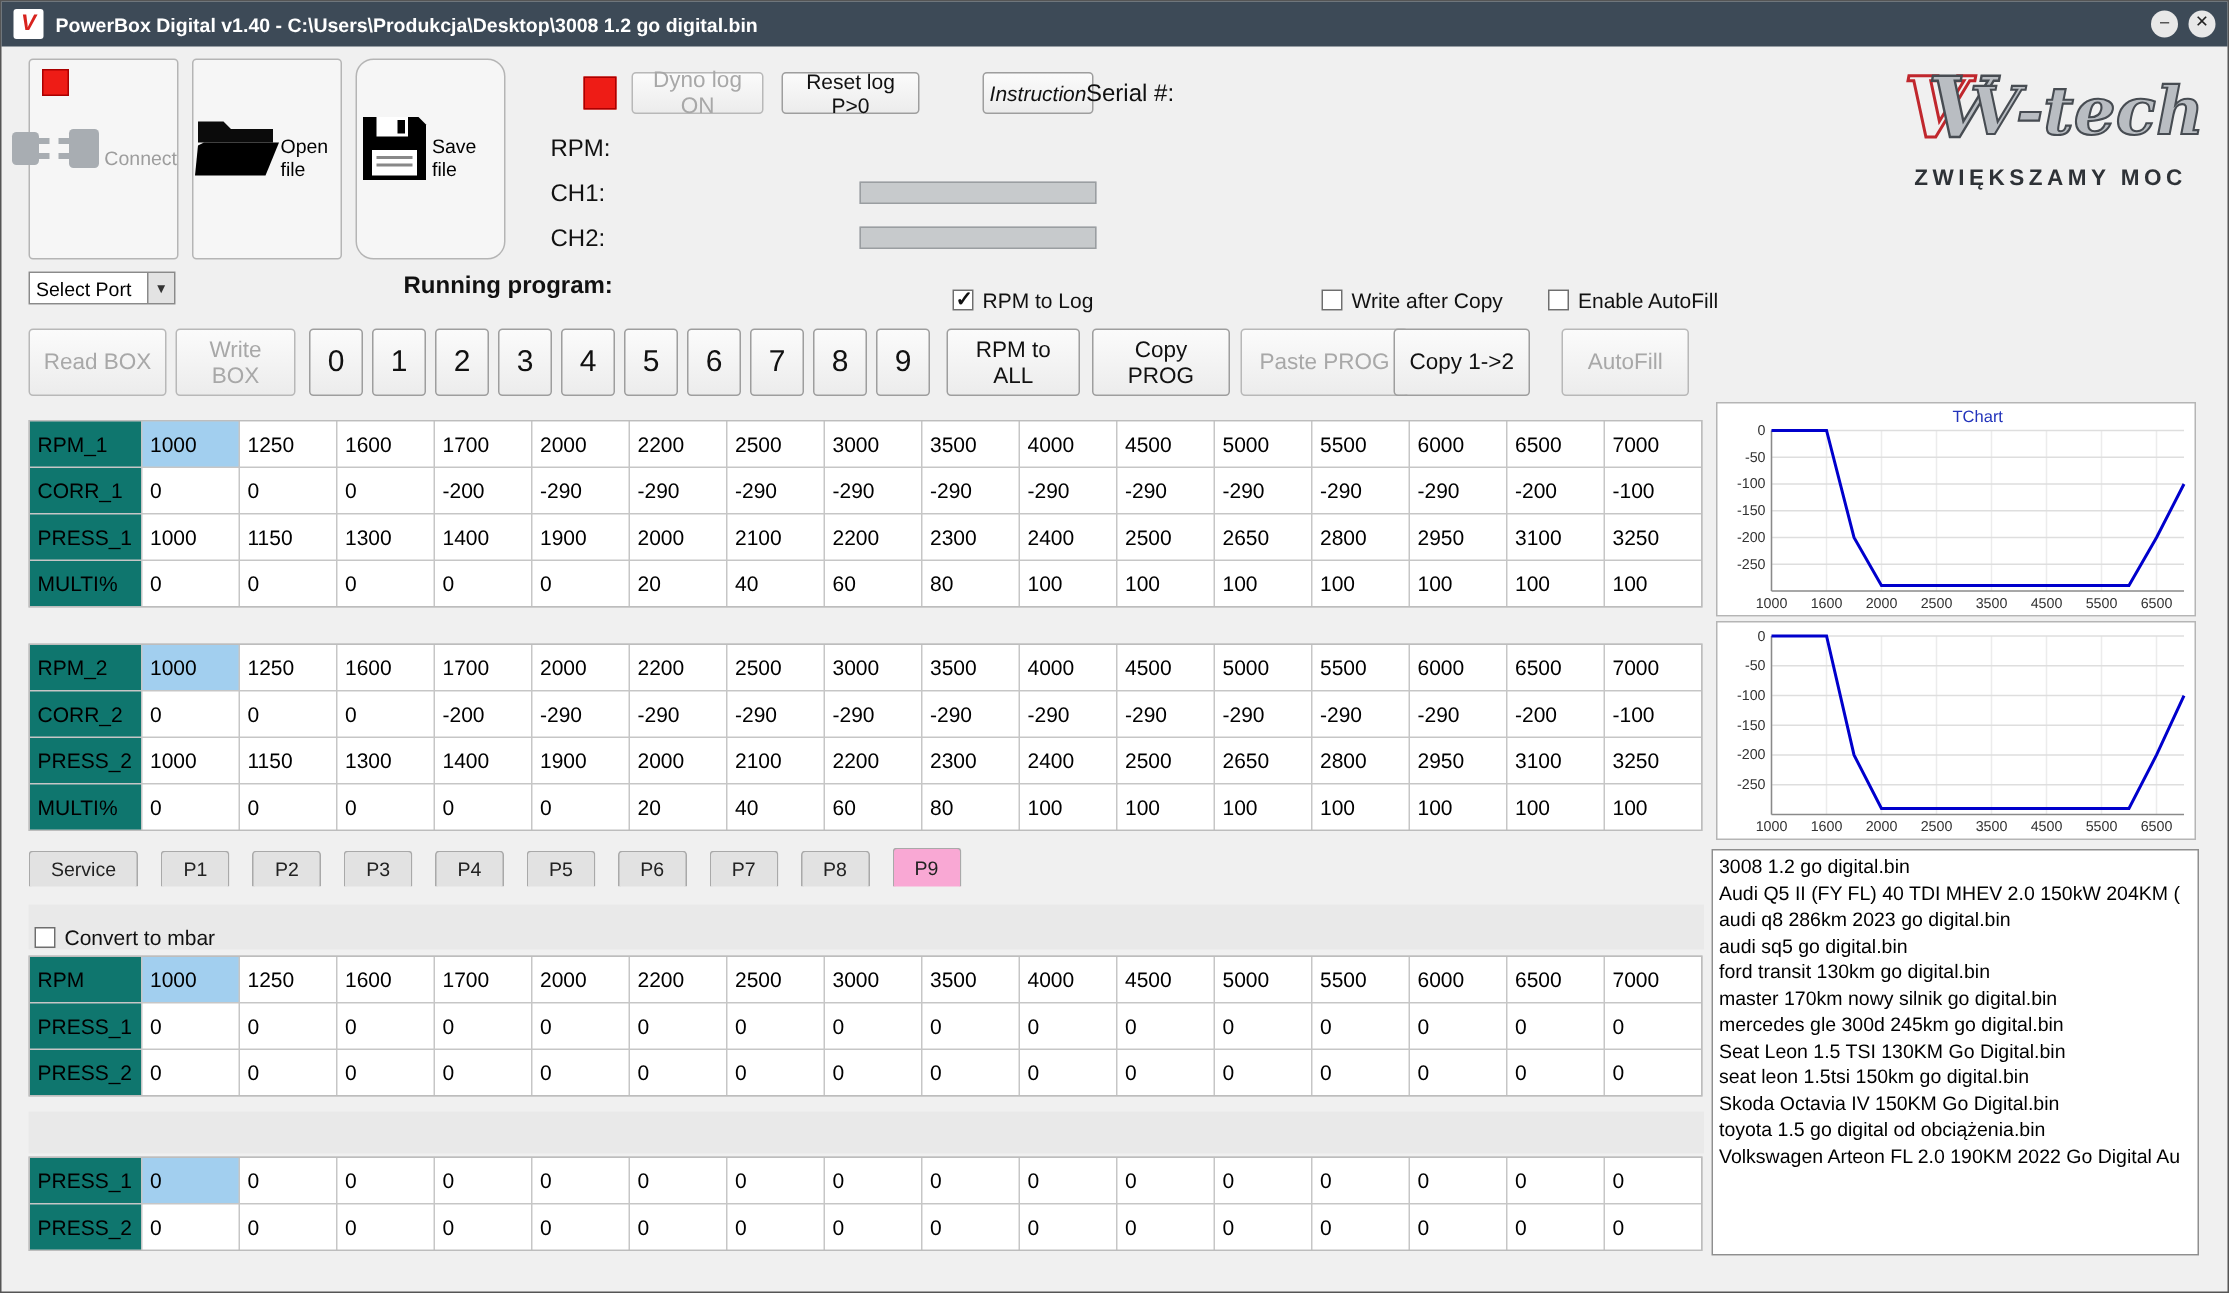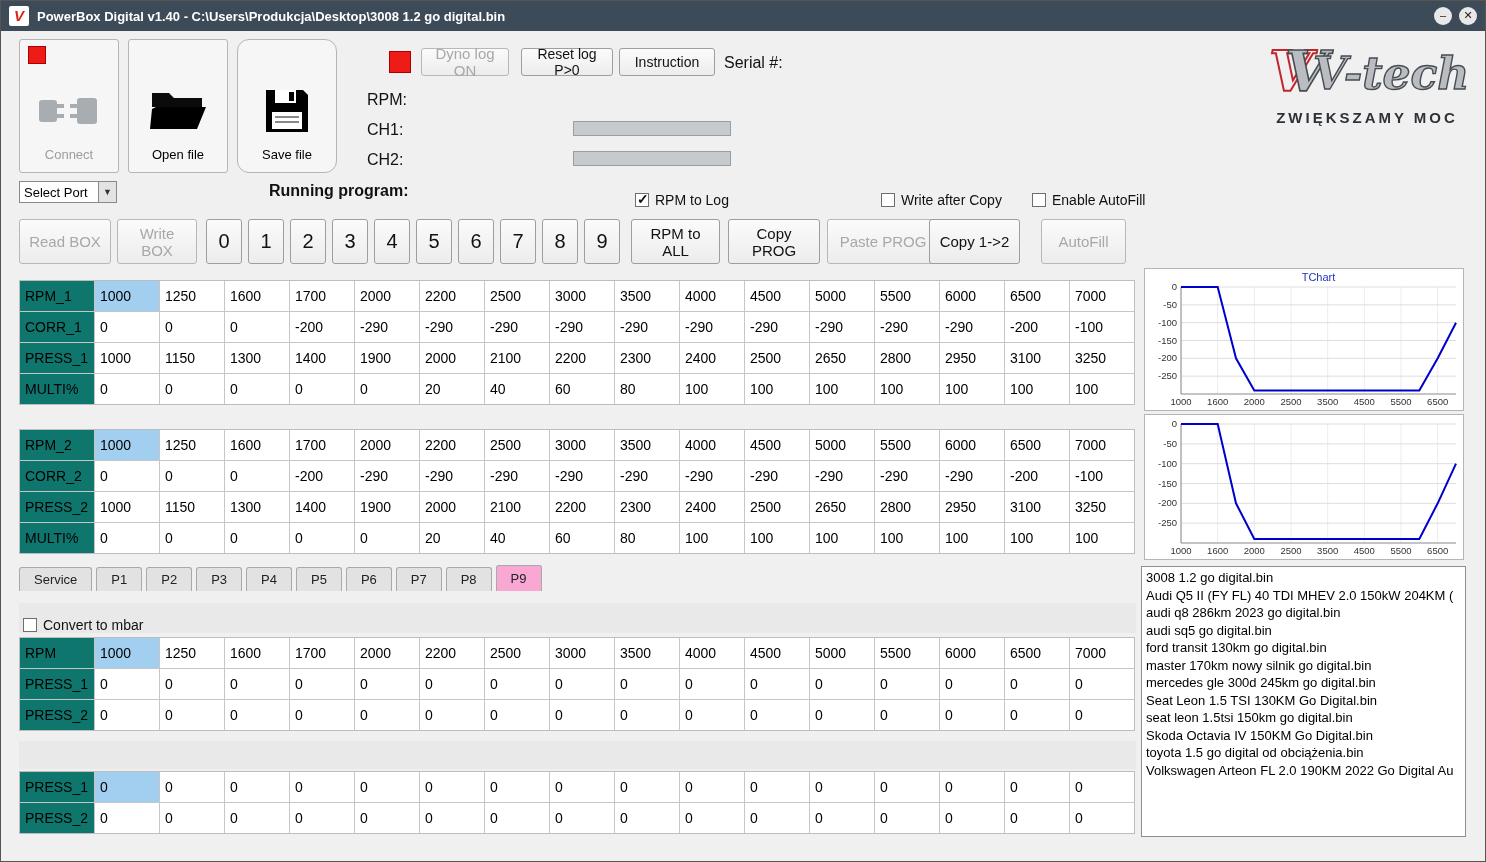--- a/index.html
+++ b/index.html
@@ -8,21 +8,21 @@
   .abs{position:absolute;}
   
   .titlebar{position:absolute;left:0;top:0;width:100%;height:30px;background:#3d4a57;color:#fff;display:flex;align-items:center;padding:0 8px;gap:8px;}
   .appicon{width:20px;height:20px;background:#fff;border-radius:2px;color:#d8231e;font-weight:bold;font-size:15px;text-align:center;line-height:20px;font-style:italic;}
   .apptitle{font-size:13px;font-weight:bold;}
   .winbtns{margin-left:auto;display:flex;gap:7px;}
   .winbtn{width:18px;height:18px;border-radius:50%;background:#e8e8e8;color:#222;text-align:center;line-height:17px;font-size:11px;cursor:default;}
   
   .btn{background:linear-gradient(#fbfbfb,#ececec);border:1px solid #9e9e9e;border-radius:3px;font-size:15px;color:#111;display:flex;align-items:center;justify-content:center;font-family:"Liberation Sans",sans-serif;}
   .btn.disabled{color:#a8a8a8;border-color:#b8b8b8;}
-  .bigbtn{position:absolute;width:100px;height:134px;background:#f6f6f6;border:1px solid #b5b5b5;border-radius:3px;display:flex;flex-direction:column;align-items:center;justify-content:flex-end;padding-bottom:10px;}
+  .bigbtn{position:absolute;width:100px;height:134px;background:#f6f6f6;border:1px solid #b5b5b5;border-radius:3px;display:flex;flex-direction:row;align-items:center;justify-content:flex-end;padding-bottom:10px;}
   .bigbtn .lbl{font-size:13px;margin-top:8px;}
   .bigbtn .lbl.gray{color:#9d9d9d;}
   .smallbtn{position:absolute;height:28px;padding:0 10px;}
   .redind{position:absolute;background:#ee1c16;border:1px solid #a00;}
   .digit{width:36px;height:45px;font-size:20px;}
   .actbtn{position:absolute;height:45px;top:218px;}
   
   .combo{position:absolute;width:98px;height:22px;background:#fff;border:1px solid #8a8a8a;display:flex;align-items:center;font-size:13px;}
   .combo .txt{flex:1;padding-left:4px;}
   .combo .arr{width:18px;height:100%;background:#e3e3e3;border-left:1px solid #8a8a8a;text-align:center;line-height:20px;font-size:9px;color:#333;}
@@ -31,21 +31,21 @@
   .cb .box{width:14px;height:14px;background:#fff;border:1px solid #6e6e6e;display:inline-block;position:relative;}
   .cb.checked .box::after{content:"✓";position:absolute;top:-3px;left:1px;font-size:14px;font-weight:bold;color:#111;}
   
   .pbar{position:absolute;width:158px;height:15px;background:#c7cacc;border:1px solid #9a9ea1;}
   
   .ptable{position:absolute;display:grid;grid-template-columns:74px repeat(16,64px);gap:1px;background:#c6c6c6;border:1px solid #bdbdbd;width:max-content;}
   .cell{height:30px;line-height:30px;font-size:14px;padding-left:5px;background:#fff;overflow:hidden;white-space:nowrap;}
   .cell.hdr{background:#0f766e;}
   .cell.hl{background:#a2cfef;}
   
-  .tabs{position:absolute;display:flex;gap:4px;align-items:flex-end;}
+  .tabs{position:absolute;display:flex;gap:15px;align-items:flex-end;}
   .tab{height:24px;padding:0 14px;background:#e2e2e2;border:1px solid #a9a9a9;border-bottom:none;border-radius:3px 3px 0 0;font-size:13px;line-height:23px;color:#222;}
   .tab.active{background:#f9a8d4;height:26px;line-height:25px;}
   
   .band{position:absolute;background:#e9e9e9;font-weight:bold;font-size:15px;text-align:center;white-space:pre;color:#111;}
   
   .chart{position:absolute;background:#fff;border:1px solid #b5b5b5;}
   
   .filelist{position:absolute;background:#fff;border:1px solid #8f8f8f;font-size:13px;padding:2px 4px;overflow:hidden;}
   .fitem{line-height:17.5px;white-space:nowrap;overflow:hidden;color:#000;}
   
@@ -104,21 +104,21 @@
         <rect x="12" y="29" width="24" height="2" fill="#888"></rect>
         <rect x="12" y="34" width="24" height="2" fill="#888"></rect>
       </svg>
   </span>
   <div class="lbl">Save file</div>
 </div>
 
 <div class="redind" style="left:388px;top:50px;width:22px;height:22px;"></div>
 <button class="btn smallbtn disabled" style="left:420px;top:47px;width:88px;">Dyno log ON</button>
 <button class="btn smallbtn" style="left:520px;top:47px;width:92px;font-size:14px;">Reset log P&gt;0</button>
-<button class="btn smallbtn" style="left:618px;top:47px;width:96px;font-size:14px;">Instruction</button>
+<button class="btn smallbtn" style="left:654px;top:47px;width:74px;font-size:14px;font-style:italic;">Instruction</button>
 <div class="stat" style="left:723px;top:53px;">Serial #:</div>
 
 <div class="stat" style="left:366px;top:90px;">RPM:</div>
 <div class="stat" style="left:366px;top:120px;">CH1:</div>
 <div class="pbar" style="left:572px;top:120px;"></div>
 <div class="stat" style="left:366px;top:150px;">CH2:</div>
 <div class="pbar" style="left:572px;top:150px;"></div>
 
 <div class="logo">
   <svg width="200" height="62" viewBox="0 0 200 62">

